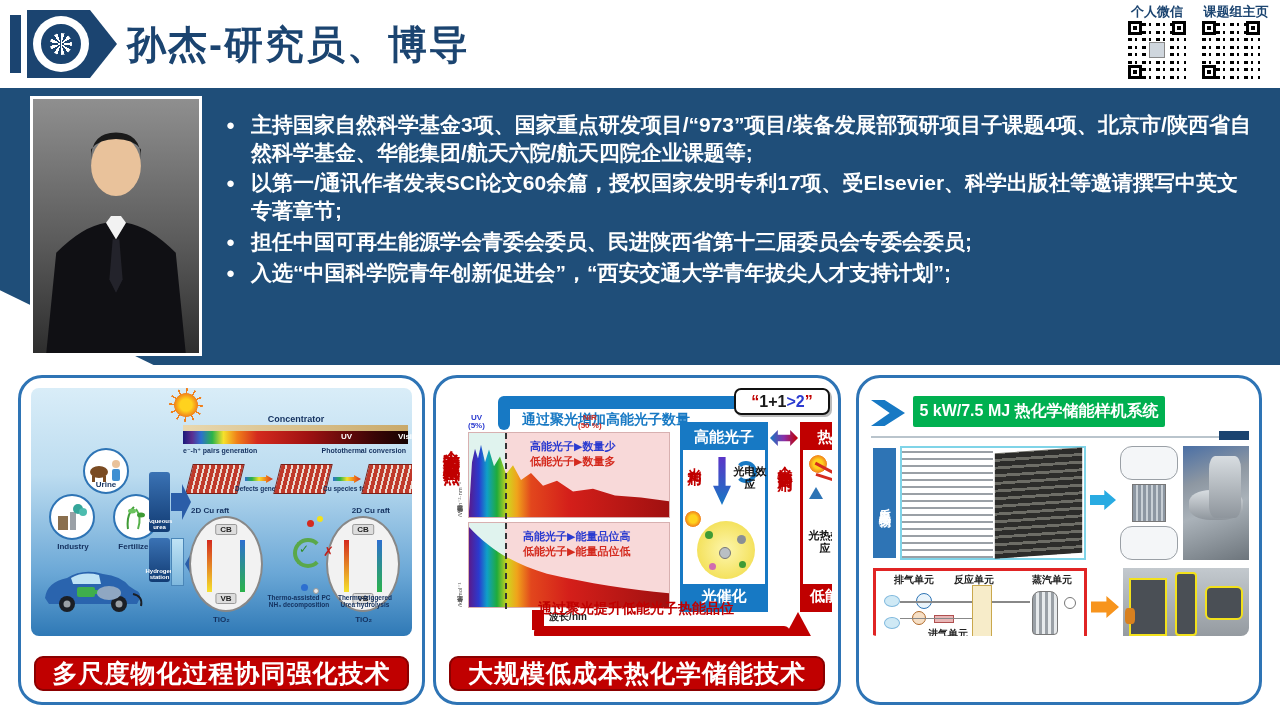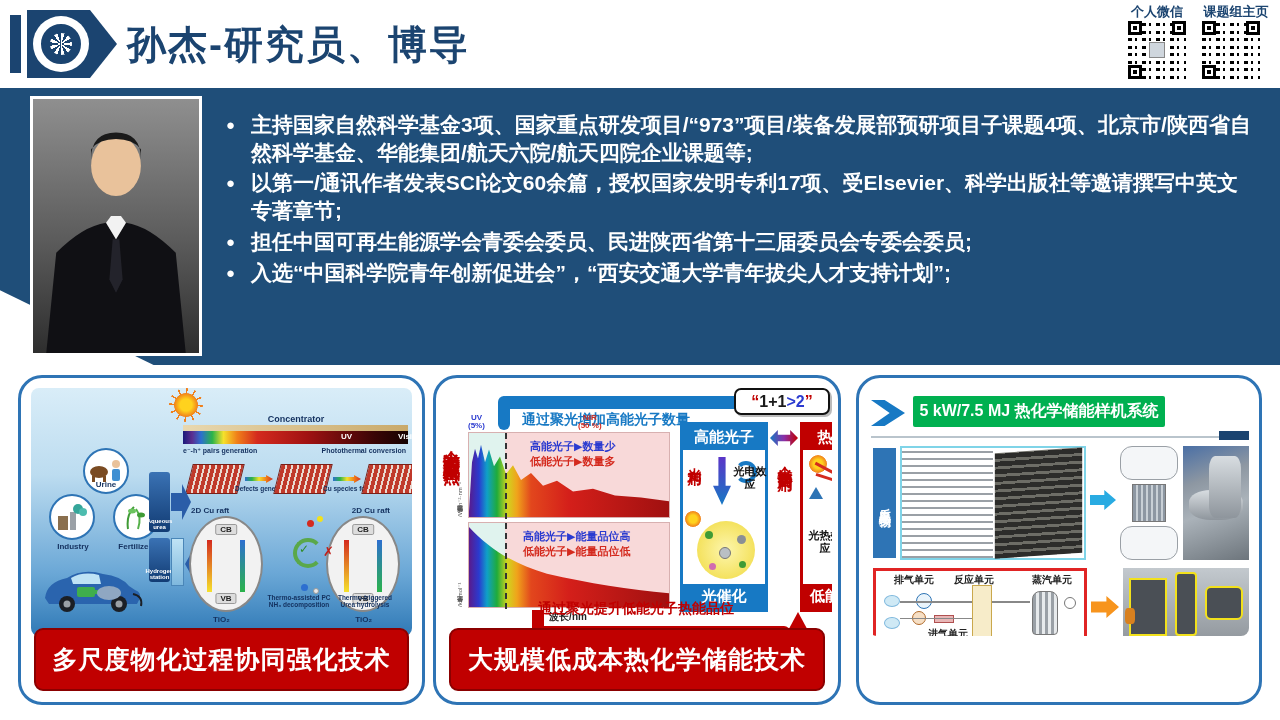--- a/index.html
+++ b/index.html
@@ -36,21 +36,21 @@
   .bullets{left:212px;top:99px;width:1058px;color:#fff;z-index:3;}
   .bullets ul{list-style:none;margin:12px;padding:0;}
   .bullets li{position:relative;padding-left:27px;font-size:21px;font-weight:bold;line-height:1.32;margin-bottom:3px;}
   .bullets li::before{content:"●";position:absolute;left:2px;top:0;font-size:15px;line-height:28px;}
 
   
   .panel{top:375px;height:330px;background:#fff;border:3px solid #2e74b5;border-radius:24px;}
   .p1{left:18px;width:407px;}
   .p2{left:433px;width:408px;}
   .p3{left:856px;width:406px;}
-  .caption{position:absolute;left:13px;right:13px;bottom:11px;height:63px;background:#c00000;
+  .caption{position:absolute;left:13px;right:13px;bottom:11px;height:35px;background:#c00000;
            border:2px solid #8b0000;border-radius:9px;color:#fff;font-size:25px;font-weight:bold;
            display:flex;align-items:center;justify-content:center;white-space:nowrap;letter-spacing:1px;}
   .diag{position:absolute;left:10px;right:10px;top:10px;bottom:66px;overflow:hidden;border-radius:8px;}
 
   
   .d1{background:linear-gradient(180deg,#d9edf8 0%,#bcdcf0 35%,#6aa7d6 75%,#2f79b6 100%);padding-left:48px;}
   .tinytxt{font-size:7px;font-weight:bold;color:#13305e;white-space:nowrap;}
   .src-circle{width:46px;height:46px;border-radius:50%;background:#fff;border:2px solid #2e74b5;
               display:flex;align-items:center;justify-content:center;overflow:hidden;}
   .src-label{font-size:8px;font-weight:bold;color:#13305e;text-align:center;width:60px;}

